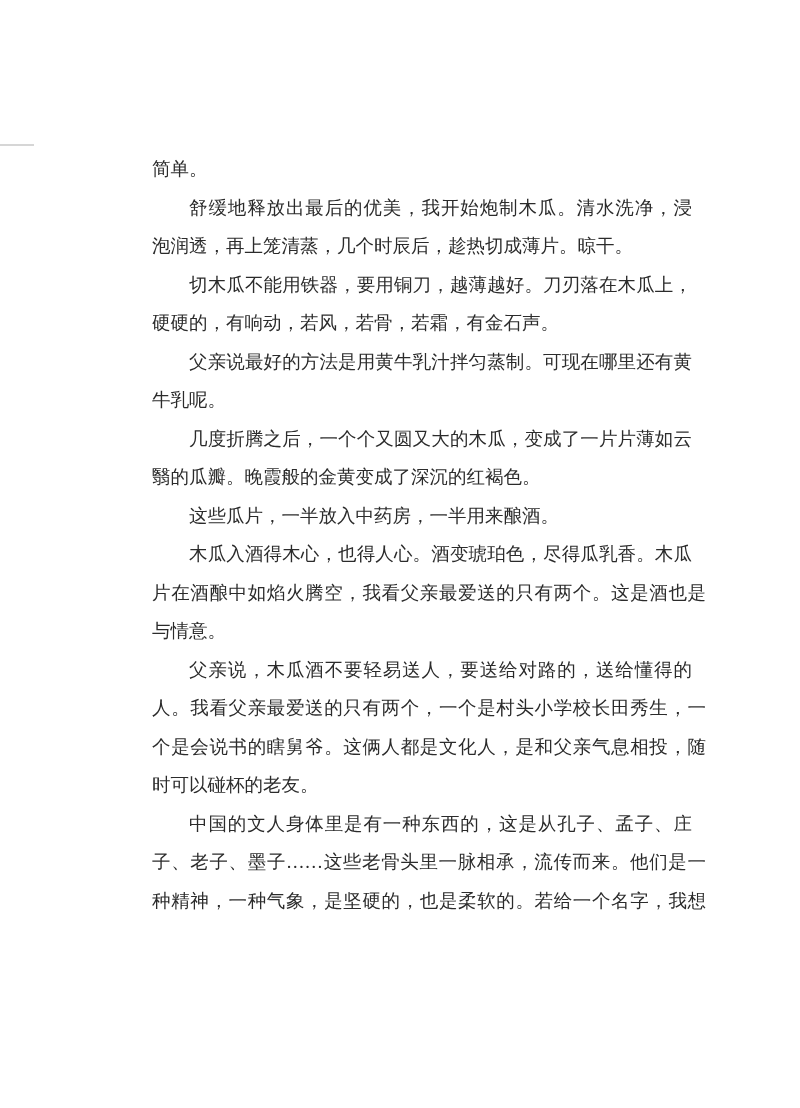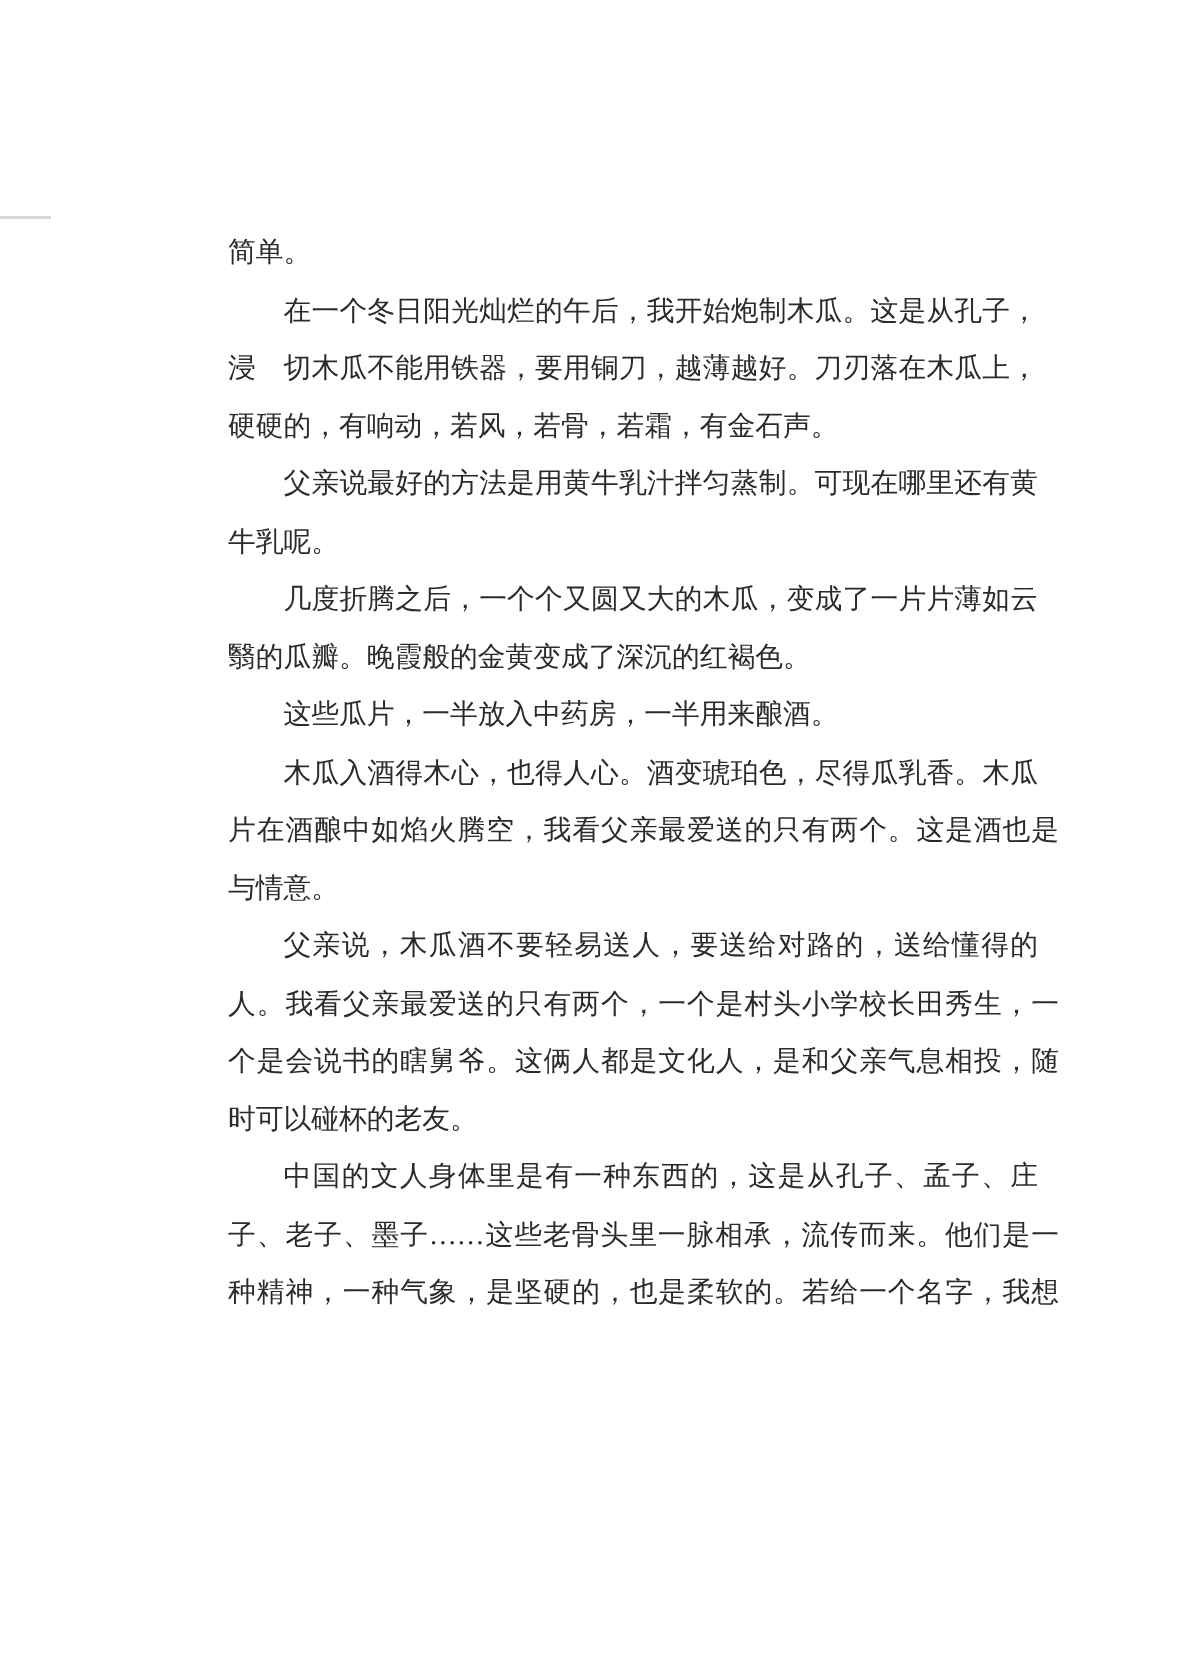--- a/index.html
+++ b/index.html
@@ -93,21 +93,22 @@
 </head>
 <body>
 
 <div class="page">
 
   <div class="margin-rule"></div>
 
   <div class="body-text">
 
   <div class="line">简单。</div>
-      <div class="line indent justify">在一个冬日阳光灿烂的午后，我开始炮制木瓜。这是从孔子，浸</div>
+      <div class="line indent justify">舒缓地释放出最后的优美，我开始炮制木瓜。清水洗净，浸</div>
+      <div class="line">泡润透，再上笼清蒸，几个时辰后，趁热切成薄片。晾干。</div>
       <div class="line indent justify">切木瓜不能用铁器，要用铜刀，越薄越好。刀刃落在木瓜上，</div>
       <div class="line">硬硬的，有响动，若风，若骨，若霜，有金石声。</div>
       <div class="line indent justify">父亲说最好的方法是用黄牛乳汁拌匀蒸制。可现在哪里还有黄</div>
       <div class="line">牛乳呢。</div>
       <div class="line indent justify">几度折腾之后，一个个又圆又大的木瓜，变成了一片片薄如云</div>
       <div class="line">翳的瓜瓣。晚霞般的金黄变成了深沉的红褐色。</div>
       <div class="line indent">这些瓜片，一半放入中药房，一半用来酿酒。</div>
       <div class="line indent justify">木瓜入酒得木心，也得人心。酒变琥珀色，尽得瓜乳香。木瓜</div>
       <div class="line justify wide">片在酒酿中如焰火腾空，我看父亲最爱送的只有两个。这是酒也是</div>
       <div class="line">与情意。</div>

